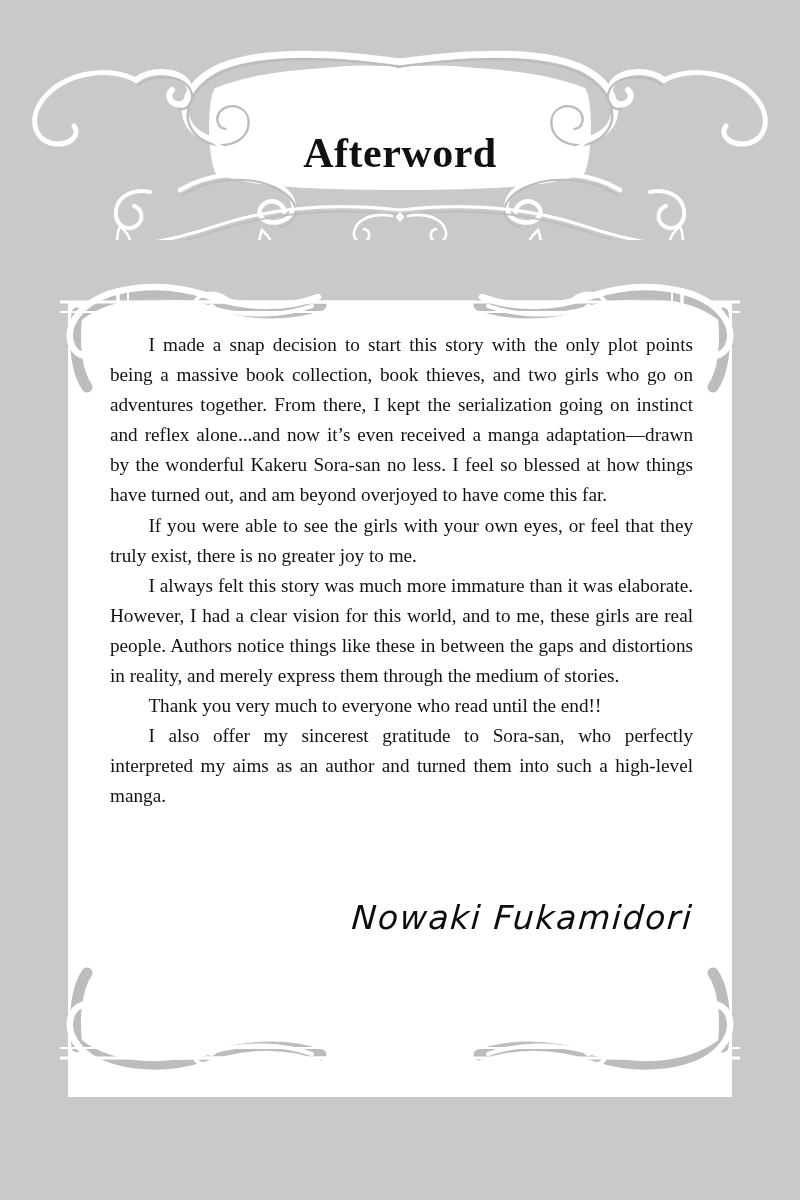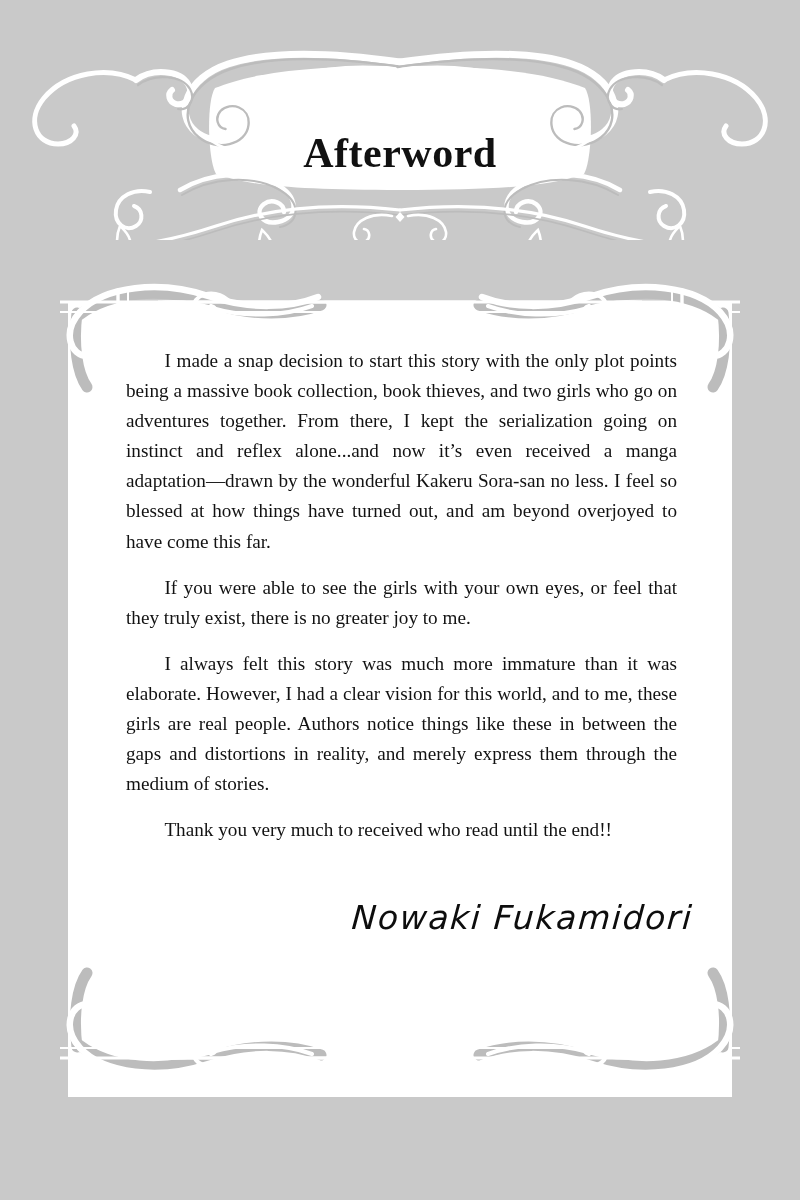--- a/index.html
+++ b/index.html
@@ -78,21 +78,21 @@
 
   
   .body-text {
     position: absolute;
     left: 110px;
     top: 330px;
     width: 583px;
     z-index: 6;
   }
   .body-text p {
-    margin: 16px;
+    margin: 0;
     text-align: justify;
     text-justify: inter-word;
     text-indent: 2.0em;
     font-family: "Liberation Serif", serif;
     font-size: 19.2px;
     line-height: 30.1px;
     color: #121212;
     hyphens: none;
   }
   .body-text p.last-line-left {
@@ -203,18 +203,19 @@
       <use href="#corner" transform="translate(720,0) scale(-1,1)"></use>
       <use href="#corner" transform="translate(0,860) scale(1,-1)"></use>
       <use href="#corner" transform="translate(720,860) scale(-1,-1)"></use>
     </svg>
   </div>
 
   <div class="body-text">
     <p class="last-line-left">I made a snap decision to start this story with the only plot points being a massive book collection, book thieves, and two girls who go on adventures together. From there, I kept the serialization going on instinct and reflex alone...and now it’s even received a manga adaptation—drawn by the wonderful Kakeru Sora-san no less. I feel so blessed at how things have turned out, and am beyond overjoyed to have come this far.</p>
     <p class="last-line-left">If you were able to see the girls with your own eyes, or feel that they truly exist, there is no greater joy to me.</p>
     <p class="last-line-left">I always felt this story was much more immature than it was elaborate. However, I had a clear vision for this world, and to me, these girls are real people. Authors notice things like these in between the gaps and distortions in reality, and merely express them through the medium of stories.</p>
-    <p class="last-line-left">Thank you very much to received who read until the end!!</p>
+    <p class="last-line-left">Thank you very much to everyone who read until the end!!</p>
+    <p class="last-line-left">I also offer my sincerest gratitude to Sora-san, who perfectly interpreted my aims as an author and turned them into such a high-level manga.</p>
   </div>
 
   <div class="signature">Nowaki Fukamidori</div>
 
 </div>
 
 </body></html>

